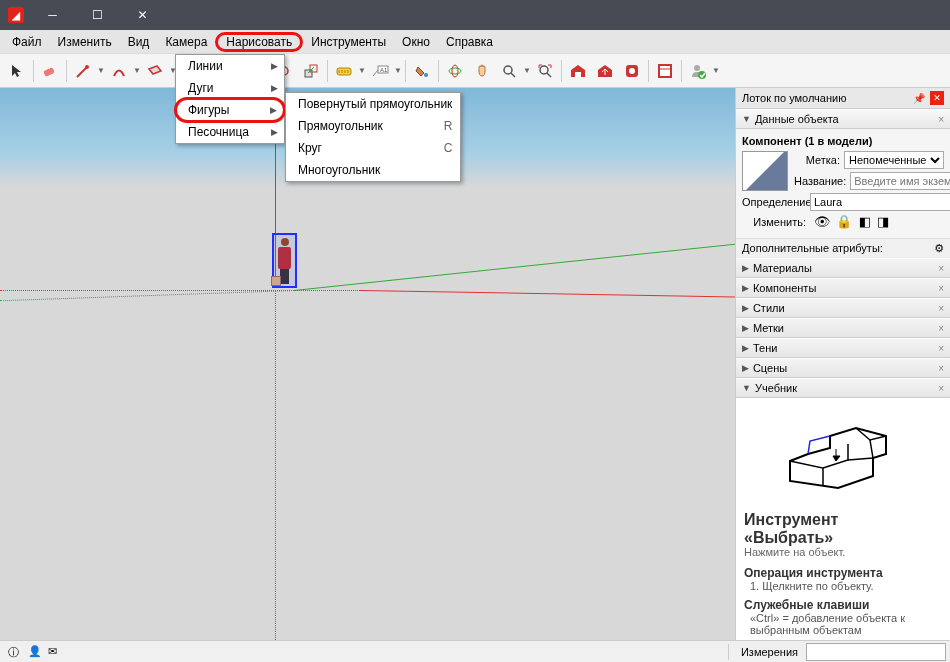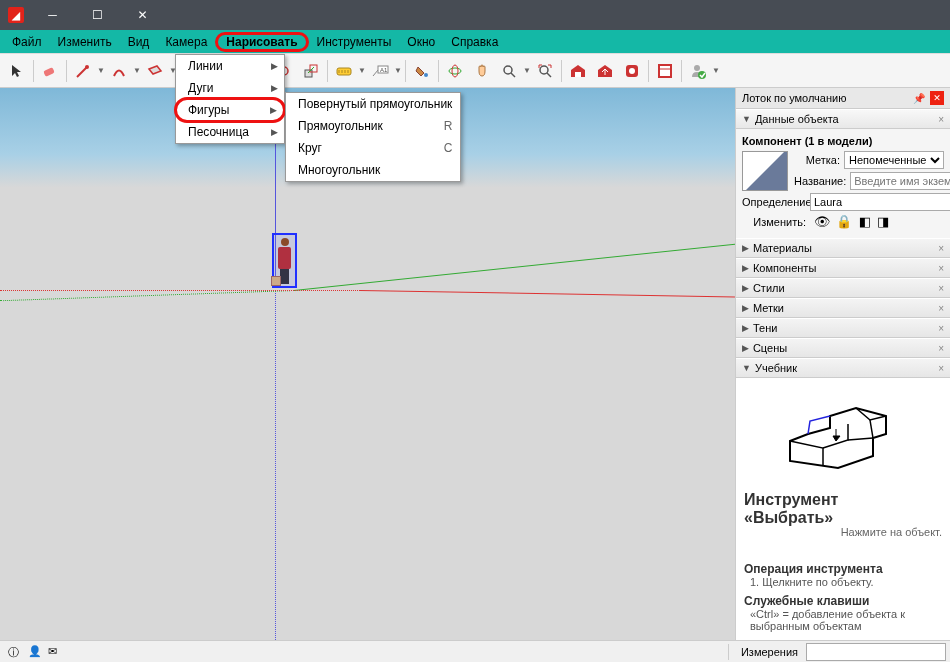--- a/index.html
+++ b/index.html
@@ -5,23 +5,23 @@
     * { margin: 0; padding: 0; box-sizing: border-box; font-family: "Segoe UI", Tahoma, sans-serif; }
     body { background: #eee; display: flex; justify-content: center; align-items: flex-start; padding-top: 0; }
     .window { width: 950px; height: 662px; background: #fff; position: relative; overflow: hidden; box-shadow: 0 4px 20px rgba(0,0,0,0.3); }
     
     .titlebar { height: 30px; background: #474c54; display: flex; align-items: center; color: #fff; font-size: 12px; padding-left: 8px; }
     .titlebar-icon { width: 16px; height: 16px; background: #e2231a; border-radius: 2px; margin-right: 6px; display: flex; align-items: center; justify-content: center; color: #fff; font-size: 10px; font-weight: bold; }
     .titlebar-title { flex: 1; }
     .titlebar-btns { display: flex; }
     .titlebar-btn { width: 45px; height: 30px; display: flex; align-items: center; justify-content: center; color: #fff; cursor: pointer; }
     
-    .menubar { height: 24px; background: #14b8a6; border-bottom: 1px solid #ddd; display: flex; align-items: center; font-size: 12px; padding-left: 4px; }
+    .menubar { height: 24px; background: #e5e5e5; border-bottom: 1px solid #ddd; display: flex; align-items: center; font-size: 12px; padding-left: 4px; }
     .menu-item { padding: 3px 8px; cursor: pointer; border-radius: 2px; position: relative; }
-    .menu-item.highlighted { border: 3px solid #e11; border-radius: 12px; padding: 0px 8px; font-weight: bold; }
+    .menu-item.highlighted { border: 3px solid #e11; border-radius: 12px; padding: 0px 8px; }
     
     .toolbar { height: 34px; background: #f5f5f5; border-bottom: 1px solid #ccc; display: flex; align-items: center; padding: 0 4px; gap: 1px; }
     .tool-btn { width: 26px; height: 26px; display: flex; align-items: center; justify-content: center; cursor: pointer; border-radius: 2px; font-size: 14px; }
     .tool-sep { width: 1px; height: 22px; background: #ccc; margin: 0 2px; }
     .tool-dd { width: 8px; font-size: 8px; color: #666; cursor: pointer; }
     
     .main-area { display: flex; height: calc(100% - 30px - 24px - 34px - 22px); }
     
     .viewport { flex: 1; position: relative; overflow: hidden; background: linear-gradient(to bottom, #7fb8d8 0%, #a8d0e6 12%, #d8d8d8 18%, #d8d8d8 100%); }
     .axis-red { position: absolute; top: 202px; left: 0; width: 100%; height: 1px; background: transparent; }
@@ -67,21 +67,21 @@
     .attrs-row { display: flex; justify-content: space-between; padding: 3px 6px; font-size: 11px; border-top: 1px solid #ddd; }
     .attrs-row .gear { cursor: pointer; }
     
     .collapsed-section { background: linear-gradient(#f4f4f4,#e6e6e6); padding: 3px 6px; display: flex; align-items: center; cursor: pointer; border-top:1px solid #fff; border-bottom:1px solid #ccc; font-size: 11px; }
     .collapsed-section .tri { font-size: 9px; margin-right: 4px; color: #555; }
     .collapsed-section .x { margin-left: auto; font-size: 10px; color: #888; }
     
     .instructor { padding: 8px; background: #fff; }
     .instructor-img { width: 130px; height: 80px; margin: 10px auto 15px; display: block; }
     .instr-title { font-size: 16px; font-weight: bold; color: #333; line-height: 1.1; }
-    .instr-sub { font-size: 11px; color: #666; margin-bottom: 24px; text-align: right; }
+    .instr-sub { font-size: 11px; color: #666; margin-bottom: 8px; }
     .instr-h { font-size: 12px; font-weight: bold; color: #333; margin-top: 6px; }
     .instr-line { font-size: 11px; color: #555; padding-left: 6px; }
     
     .statusbar { height: 22px; background: #f0f0f0; border-top: 1px solid #ccc; display: flex; align-items: center; font-size: 11px; }
     .status-left { flex: 1; padding-left: 8px; display: flex; gap: 6px; }
     .status-icon { width: 14px; height: 14px; cursor: pointer; }
     .status-sep { border-left: 1px solid #ccc; height: 16px; margin: 0 4px; }
     .status-meas { padding: 0 8px; }
     .status-box { width: 140px; height: 18px; border: 1px solid #aaa; background: #fff; margin-right: 4px; }
   </style>
@@ -305,20 +305,24 @@
         </div>
         <div class="prop-row">
           <span class="prop-label">Изменить:</span>
           <div class="prop-icons">
             <span>👁</span>
             <span>🔒</span>
             <span>◧</span>
             <span>◨</span>
           </div>
         </div>
+      </div>
+      <div class="attrs-row">
+        <span>Дополнительные атрибуты:</span>
+        <span class="gear">⚙</span>
       </div>
 
       <div class="collapsed-section">
           <span class="tri">▶</span>
           <span>Материалы</span>
           <span class="x">×</span>
         </div>
       <div class="collapsed-section">
           <span class="tri">▶</span>
           <span>Компоненты</span>

